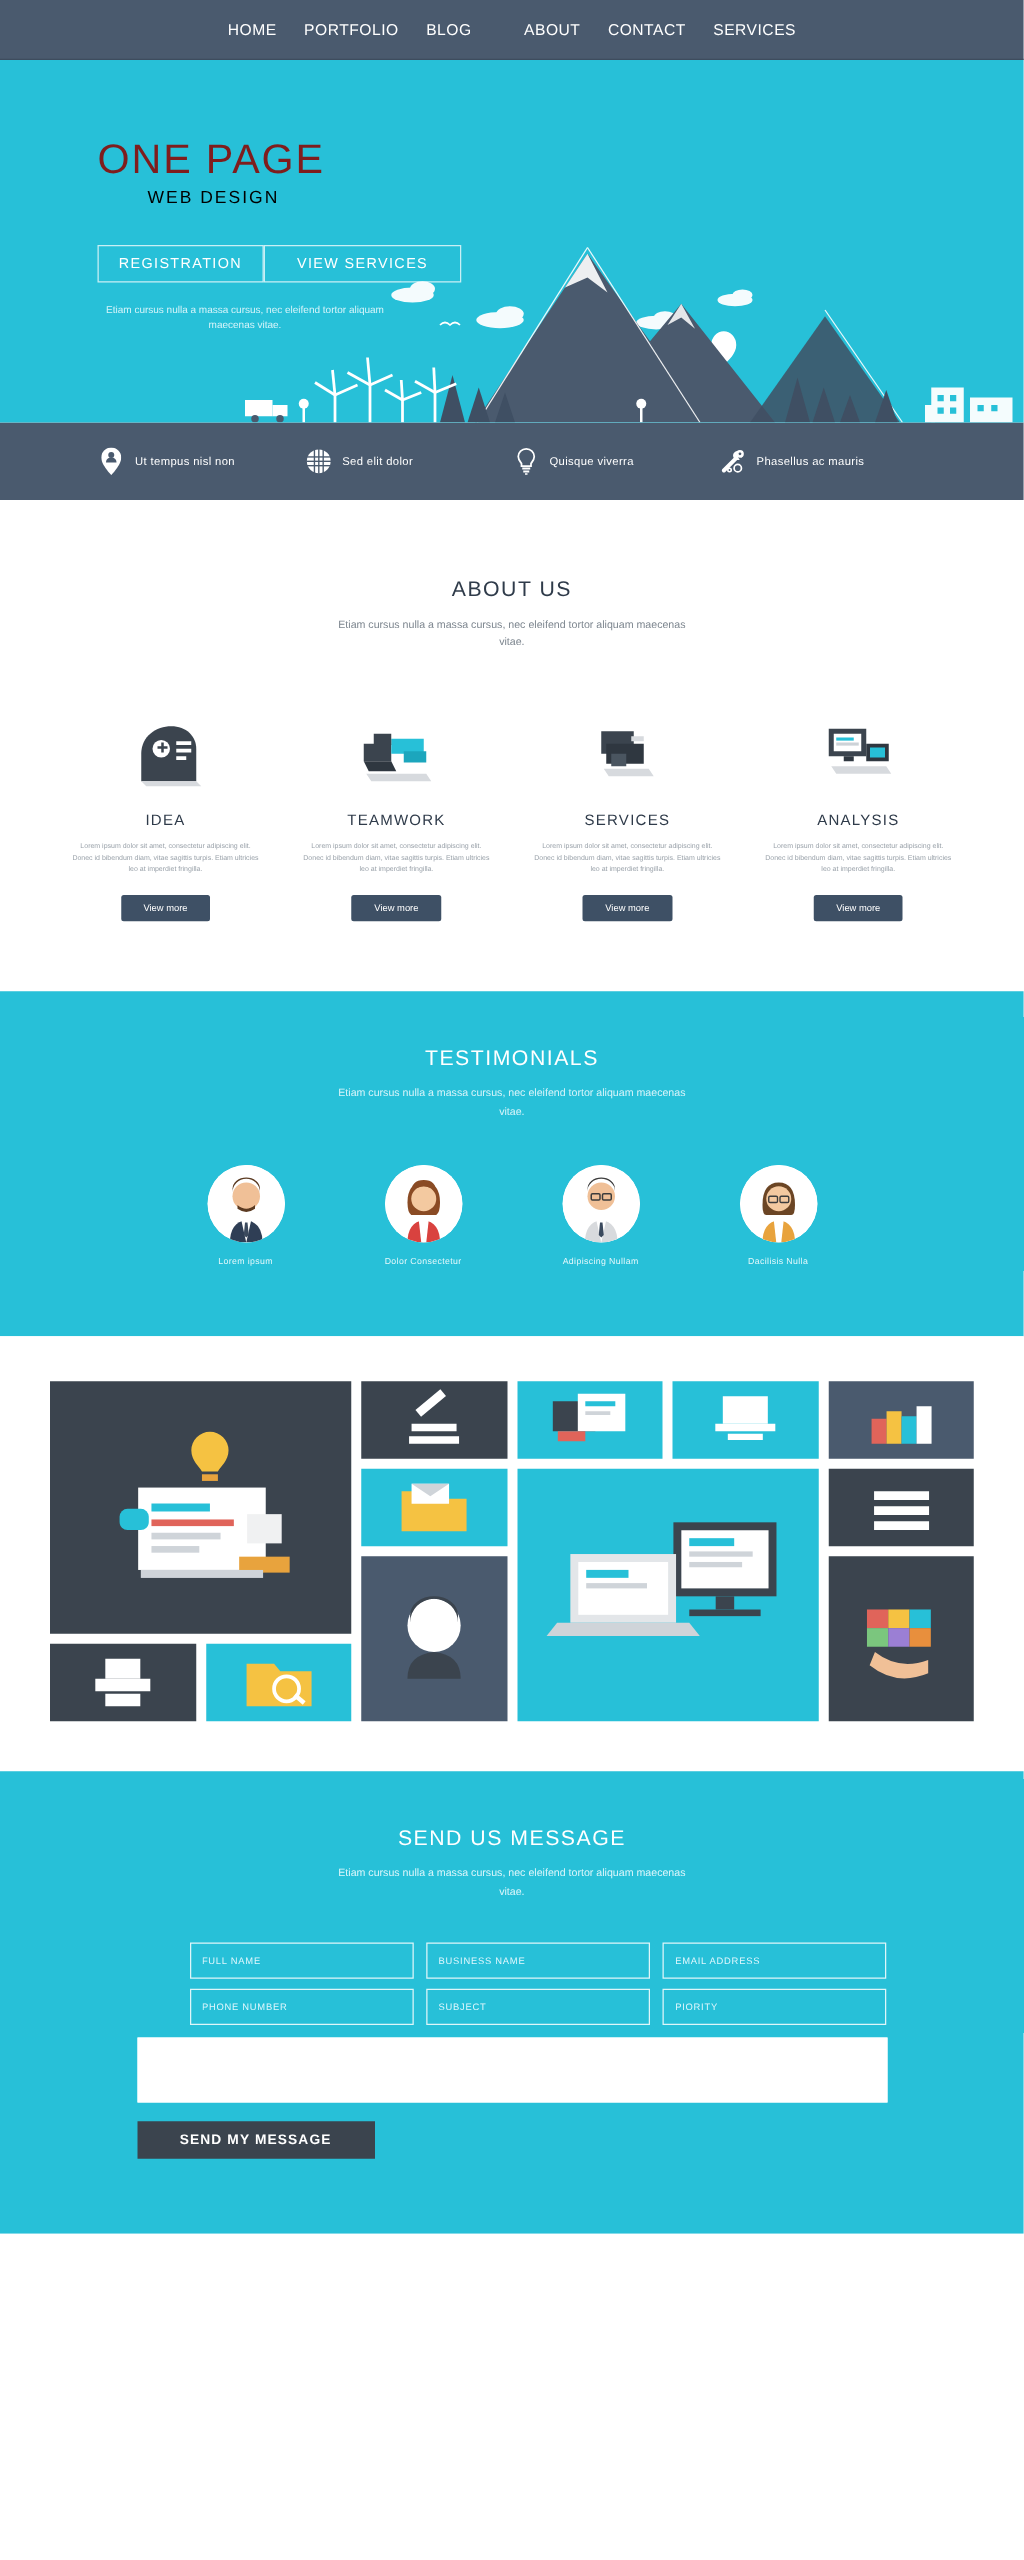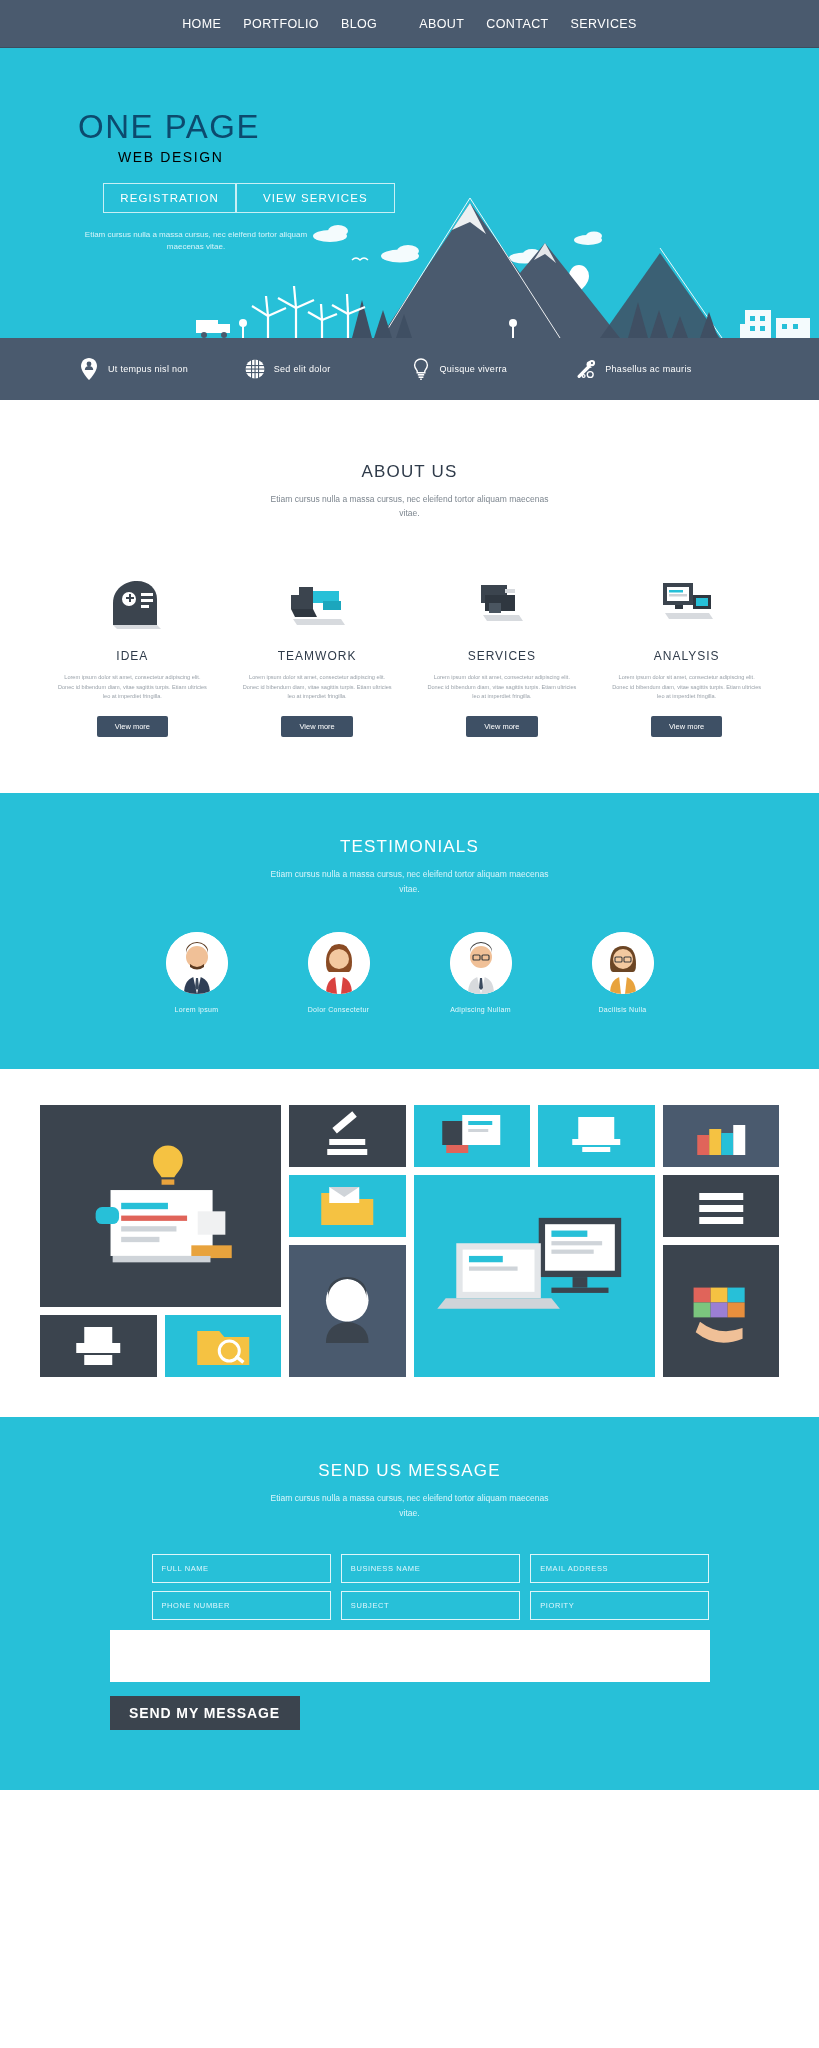--- a/index.html
+++ b/index.html
@@ -42,34 +42,34 @@
     overflow: hidden;
   }
   .hero-inner {
     position: relative;
     z-index: 5;
     padding-top: 62px;
     padding-left: 78px;
     width: 420px;
   }
   .hero-title {
-    color: #0c4a6e;
+    color: #7f1d1d;
     font-size: 33px;
     font-weight: 400;
     letter-spacing: 1.5px;
     line-height: 1;
   }
   .hero-sub {
     color: #000000;
     font-size: 14px;
     letter-spacing: 1.6px;
     margin-top: 6px;
     margin-left: 40px;
   }
-  .hero-buttons { display: flex; margin-top: 18px; justify-content: center; }
+  .hero-buttons { display: flex; margin-top: 31px; }
   .hero-btn {
     border: 1px solid rgba(255,255,255,0.75);
     color: #ffffff;
     font-size: 11.5px;
     letter-spacing: 1.1px;
     padding: 8px 16px;
     background: transparent;
     cursor: pointer;
     font-family: "Liberation Sans", sans-serif;
   }
@@ -220,21 +220,21 @@
     font-family: "Liberation Sans", sans-serif;
     font-size: 8px;
     padding: 8px;
     margin-top: 2px;
   }
   .send-btn {
     margin-top: 10px;
     background: #3b444e;
     color: #ffffff;
     border: none;
-    font-size: 14px;
+    font-size: 11px;
     letter-spacing: .9px;
     padding: 9px 0;
     width: 190px;
     cursor: pointer;
     font-family: "Liberation Sans", sans-serif;
     font-weight: bold;
   }
 </style>
 </head>
 <body>

